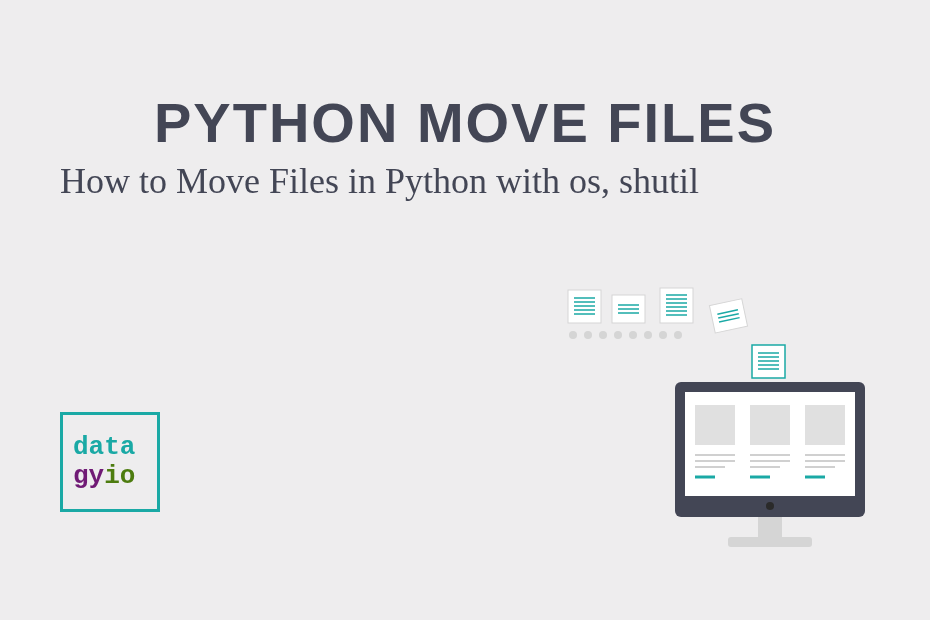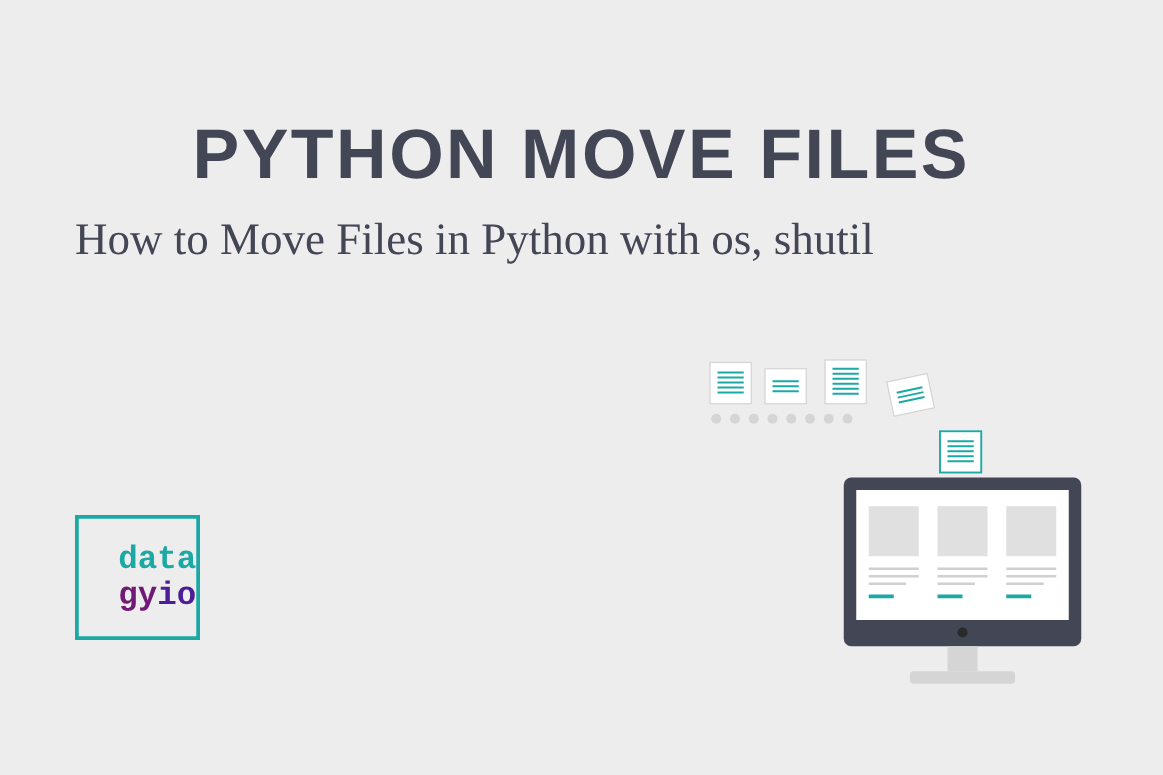--- a/index.html
+++ b/index.html
@@ -29,37 +29,36 @@
       color: #434655;
       text-transform: uppercase;
       line-height: 1;
       text-align: center;
     }
     
     .subtitle {
       font-family: Georgia, 'Times New Roman', serif;
       font-size: 36px;
       color: #434655;
-      margin-top: 15px;
+      margin-top: 5px;
       line-height: 1.4;
       max-width: 780px;
     }
     
     .logo-box {
       position: absolute;
       left: 60px;
       bottom: 108px;
       width: 100px;
       height: 100px;
       border: 3px solid #1aa9a5;
       display: flex;
       flex-direction: column;
       justify-content: center;
       padding-left: 10px;
-      text-align: right;
     }
     
     .logo-line1 {
       font-family: 'Courier New', monospace;
       font-size: 26px;
       font-weight: bold;
       color: #1aa9a5;
       line-height: 1.1;
     }
     
@@ -68,21 +67,21 @@
       font-size: 26px;
       font-weight: bold;
       line-height: 1.1;
     }
     
     .logo-gy {
       color: #701a75;
     }
     
     .logo-io {
-      color: #4c1d95;
+      color: #4d7c0f;
     }
     
     .illustration {
       position: absolute;
       right: 60px;
       bottom: 55px;
       width: 360px;
       height: 280px;
     }
   </style>

